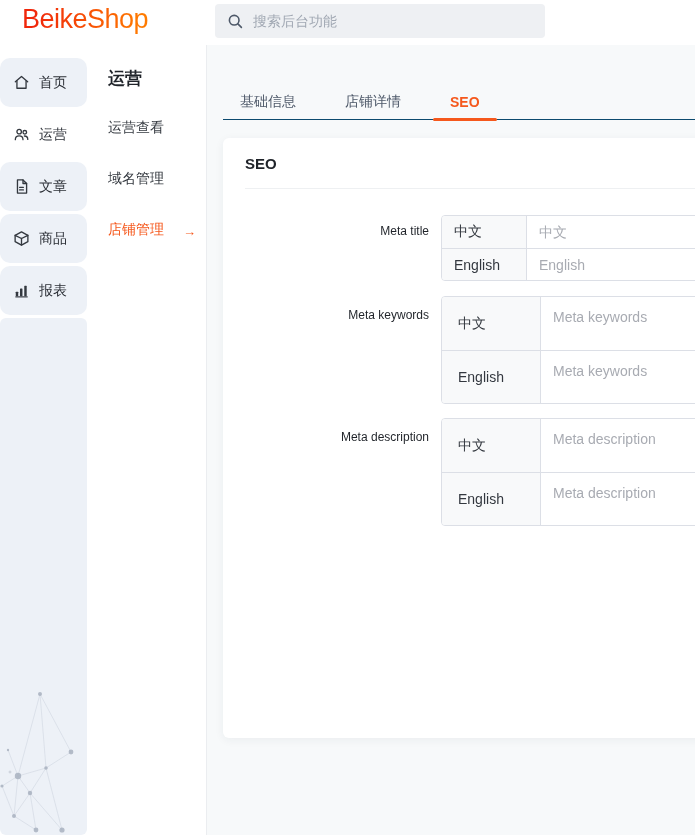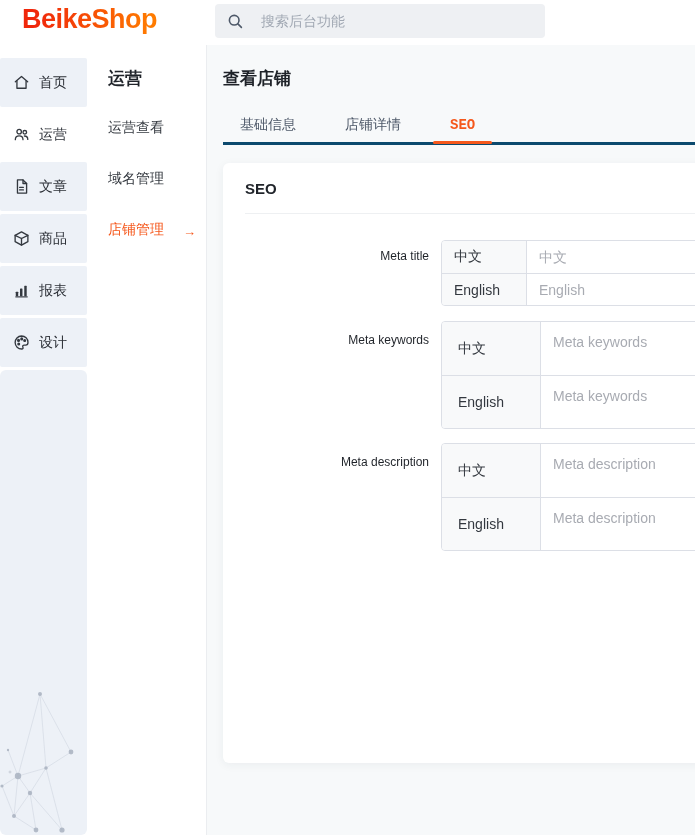--- a/index.html
+++ b/index.html
@@ -1,34 +1,34 @@
 <!DOCTYPE html>
 <html><head>
 <meta charset="utf-8">
 <style>
   * { margin:0; padding:0; box-sizing:border-box; }
   html,body { width:695px; height:835px; overflow:hidden; background:#fff;
     font-family:"Liberation Sans", sans-serif; color:#1f2329; position:relative; }
 
   
   .header { position:absolute; top:0; left:0; width:695px; height:45px; background:#fff; z-index:6; }
-  .logo { position:absolute; left:22px; top:4px; font-size:27px; font-weight:700; letter-spacing:-0.5px;
+  .logo { position:absolute; left:22px; top:4px; font-size:27px; font-weight:400; letter-spacing:-0.5px;
     background:linear-gradient(90deg,#f0270b 10%,#ff7b00 95%);
     -webkit-background-clip:text; background-clip:text; -webkit-text-fill-color:transparent; }
   .search-box { position:absolute; left:215px; top:4px; width:330px; height:34px; background:#eef0f3;
-    border-radius:4px; display:flex; align-items:center; padding:0 12px;gap:8px; }
+    border-radius:4px; display:flex; align-items:center; padding:0 12px; }
   .search-box svg { flex:0 0 auto; margin-right:9px; }
   .search-box input { flex:1; border:none; outline:none; background:transparent; font-size:14px;
     color:#333; font-family:"Liberation Sans", sans-serif; }
   .search-box input::placeholder { color:#a1a8b3; }
 
   
   .sidebar { position:absolute; top:45px; left:0; width:87px; height:790px; background:#fff;
     padding-top:13px; display:flex; flex-direction:column; }
-  .side-item { height:49px; margin-bottom:3px; background:#edf1f7; border-radius:2px;
+  .side-item { height:49px; margin-bottom:3px; background:#edf1f7; border-radius:10px;
     display:flex; align-items:center; padding-left:13px; gap:9px; cursor:pointer; }
   .side-item.active { background:#fff; }
   .side-item .lbl { font-size:14px; color:#2b2f36; }
   .side-item svg { flex:0 0 auto; }
   .side-fill { flex:1; background:#edf1f7; border-radius:6px; position:relative; overflow:hidden; }
   .side-fill svg { position:absolute; bottom:0; left:0; }
 
   
   .submenu { position:absolute; top:45px; left:88px; width:119px; height:790px; background:#fff;
     border-right:1px solid #ebedf0; padding:22px 0 0 20px; }
@@ -36,21 +36,21 @@
   .submenu-list { list-style:none; margin-top:29px; }
   .submenu-list li { display:flex; align-items:flex-end; justify-content:space-between; width:88px;
     font-size:14px; color:#33383f; margin-bottom:33px; cursor:pointer; }
   .submenu-list li.active { color:#f5581c; }
   .submenu-list li .arrow { font-size:13px; color:#f5581c; }
 
   
   .main { position:absolute; top:45px; left:207px; width:488px; height:790px; background:#f7f9fa;
     padding:22px 0 0 16px; }
   .page-title { font-size:17px; font-weight:700; color:#1f2329; }
-  .tabs { display:flex; gap:15px; margin-top:18px; border-bottom:3px solid #0c4a6e;font-family:Liberation Mono, monospace; }
+  .tabs { display:flex; gap:15px; margin-top:18px; border-bottom:1px solid #0c4a6e; }
   .tab { height:34px; display:flex; align-items:center; padding:0 17px; font-size:14px;
     color:#4e5969; cursor:pointer; position:relative; }
   .tab.active { color:#f5581c; font-weight:700; }
   .tab.active::after { content:""; position:absolute; left:0; right:0; bottom:-2px; height:3px;
     background:#f5581c; border-radius:2px; }
 
   
   .card { margin-top:18px; width:560px; height:600px; background:#fff; border-radius:6px;
     box-shadow:0 2px 10px rgba(31,45,61,0.06); }
   .card-header { margin:0 22px; height:51px; display:flex; align-items:center;
@@ -137,30 +137,20 @@
   <div class="side-item">
     <svg width="17" height="17" viewBox="0 0 16 16">
       <rect x="2.6" y="9.2" width="2.3" height="4.2" fill="#33383f" rx="0.4"></rect>
       <rect x="6.6" y="6.2" width="2.3" height="7.2" fill="#33383f" rx="0.4"></rect>
       <rect x="10.6" y="3.6" width="2.3" height="9.8" fill="#33383f" rx="0.4"></rect>
       <line x1="2.2" y1="14" x2="13.8" y2="14" stroke="#33383f" stroke-width="1.1"></line>
     </svg>
     <span class="lbl">报表</span>
   </div>
 
-  <div class="side-item">
-    <svg class="icon-stroke" width="17" height="17" viewBox="0 0 16 16">
-      <path d="M8 1.9a6.1 6.1 0 1 0 .2 12.2c1.3 0 1.5-.9 1.1-1.7-.5-1 .1-2 1.3-2h1.3c1.4 0 2.2-1 2.2-2.4C14.1 4.3 11.4 1.9 8 1.9z"></path>
-      <circle cx="5.2" cy="6" r="0.8" fill="#33383f"></circle>
-        <circle cx="8.2" cy="4.6" r="0.8" fill="#33383f"></circle>
-      <circle cx="11" cy="6.2" r="0.8" fill="#33383f"></circle>
-        <circle cx="5.4" cy="9.4" r="0.8" fill="#33383f"></circle>
-    </svg>
-    <span class="lbl">设计</span>
-  </div>
 
 
 
   <div class="side-fill">
     <svg width="87" height="155" viewBox="0 0 87 155">
       <g stroke="#bcc4d1" stroke-width="0.6" opacity="0.6">
         <line x1="40" y1="14" x2="71" y2="72"></line>
           <line x1="40" y1="14" x2="18" y2="96"></line>
         <line x1="40" y1="14" x2="46" y2="88"></line>
           <line x1="71" y1="72" x2="46" y2="88"></line>
@@ -204,21 +194,20 @@
       <span>域名管理</span>
     </li>
     <li class="active">
       <span>店铺管理</span>
       <span class="arrow">→</span>
     </li>
   </ul>
 </div>
 
 <div class="main">
-  <div class="page-title">查看店铺</div>
 
   <div class="tabs">
     <div class="tab">基础信息</div>
     <div class="tab">店铺详情</div>
     <div class="tab active">SEO</div>
   </div>
 
   <div class="card">
     <div class="card-header">SEO</div>
 

